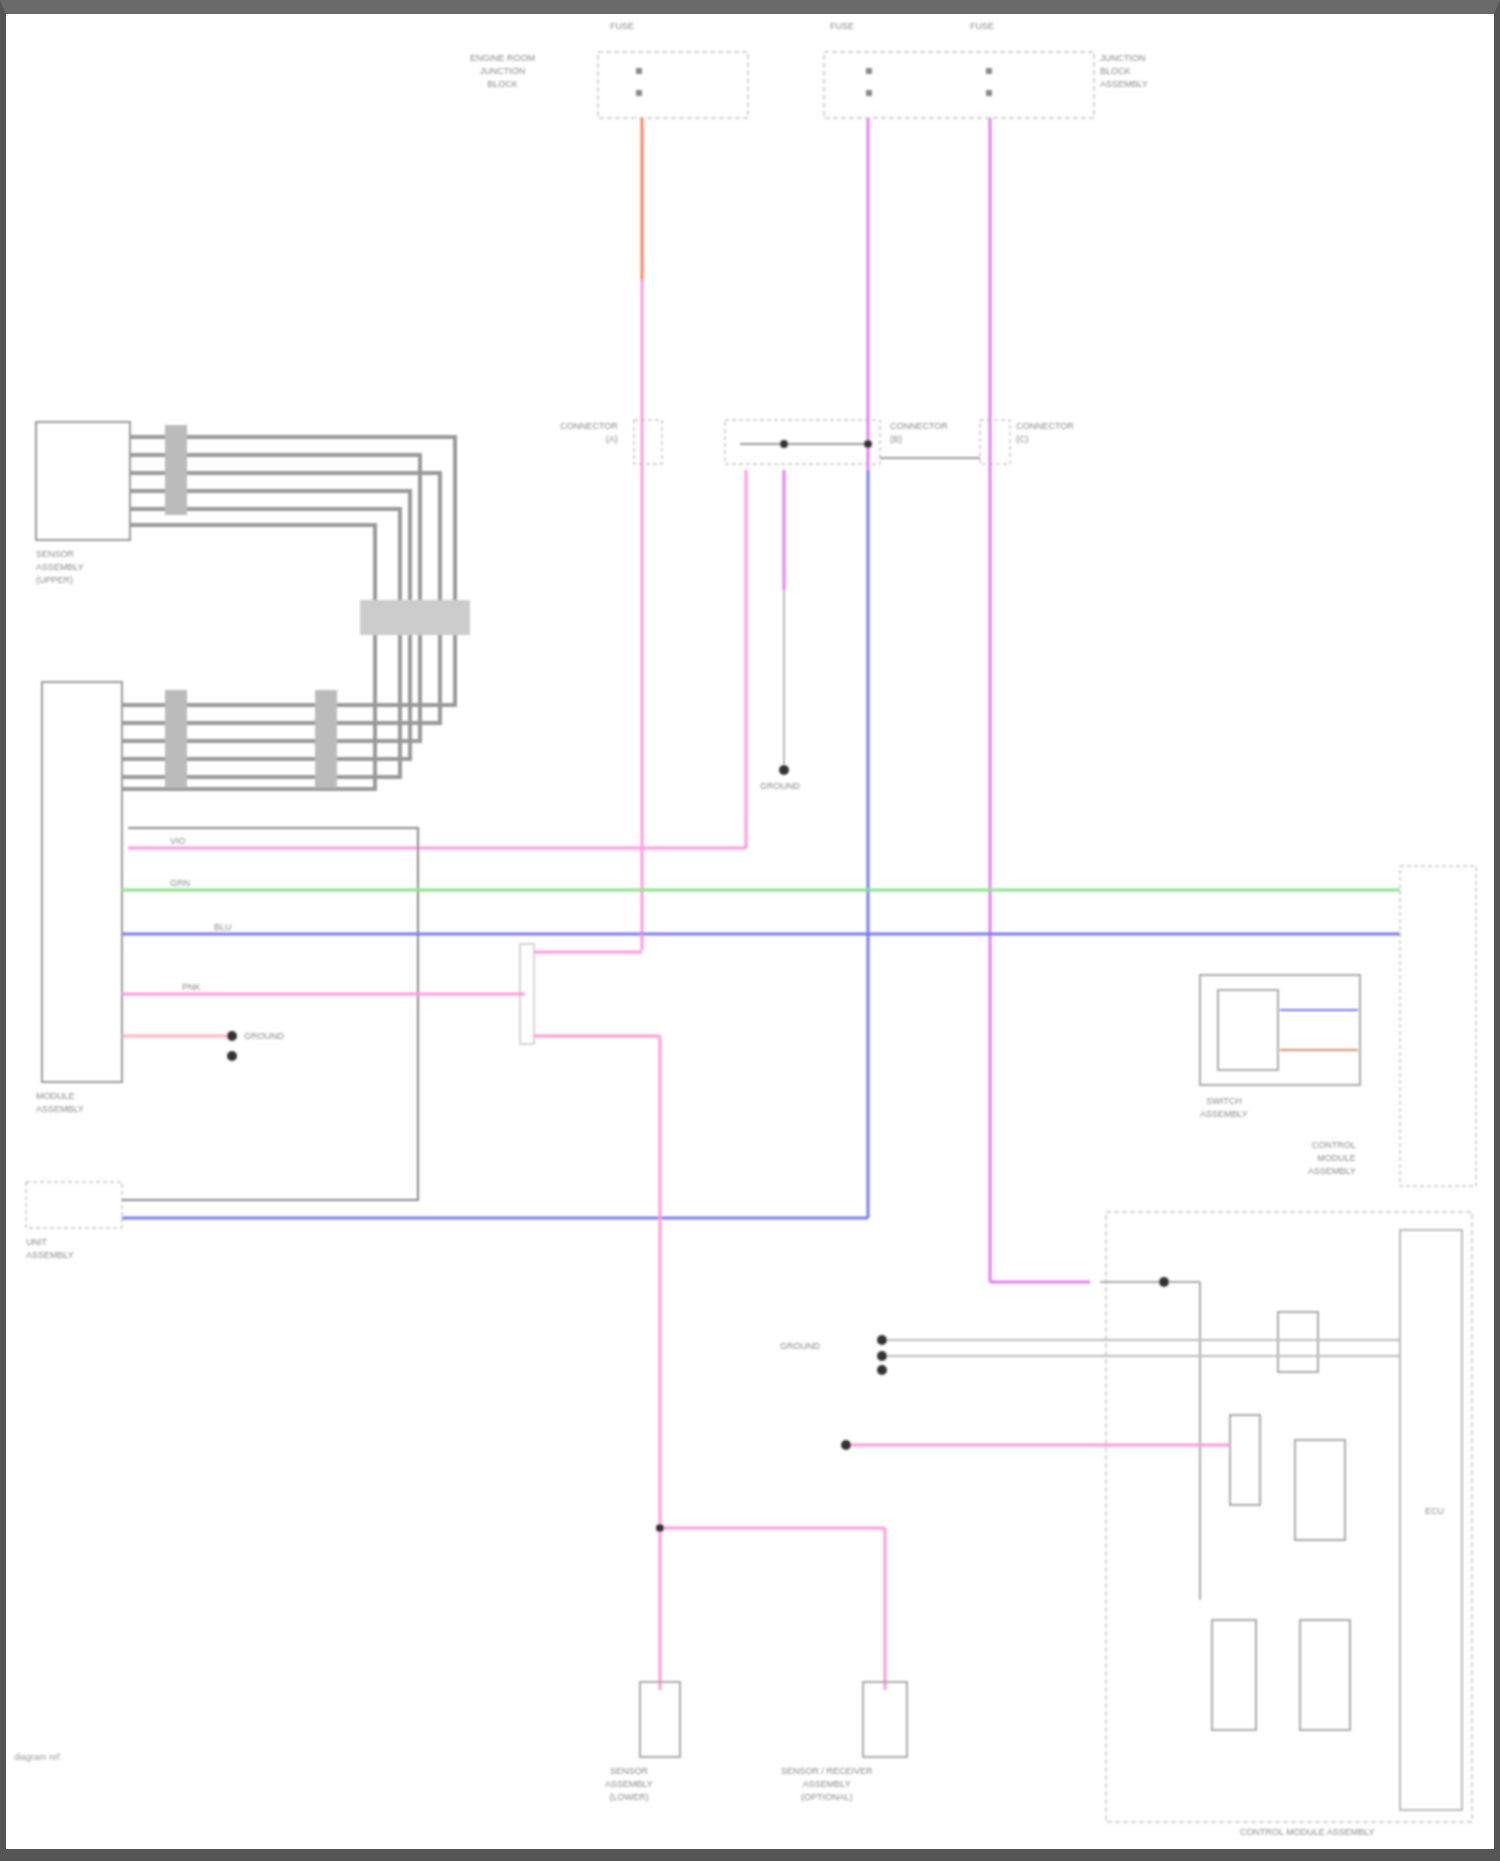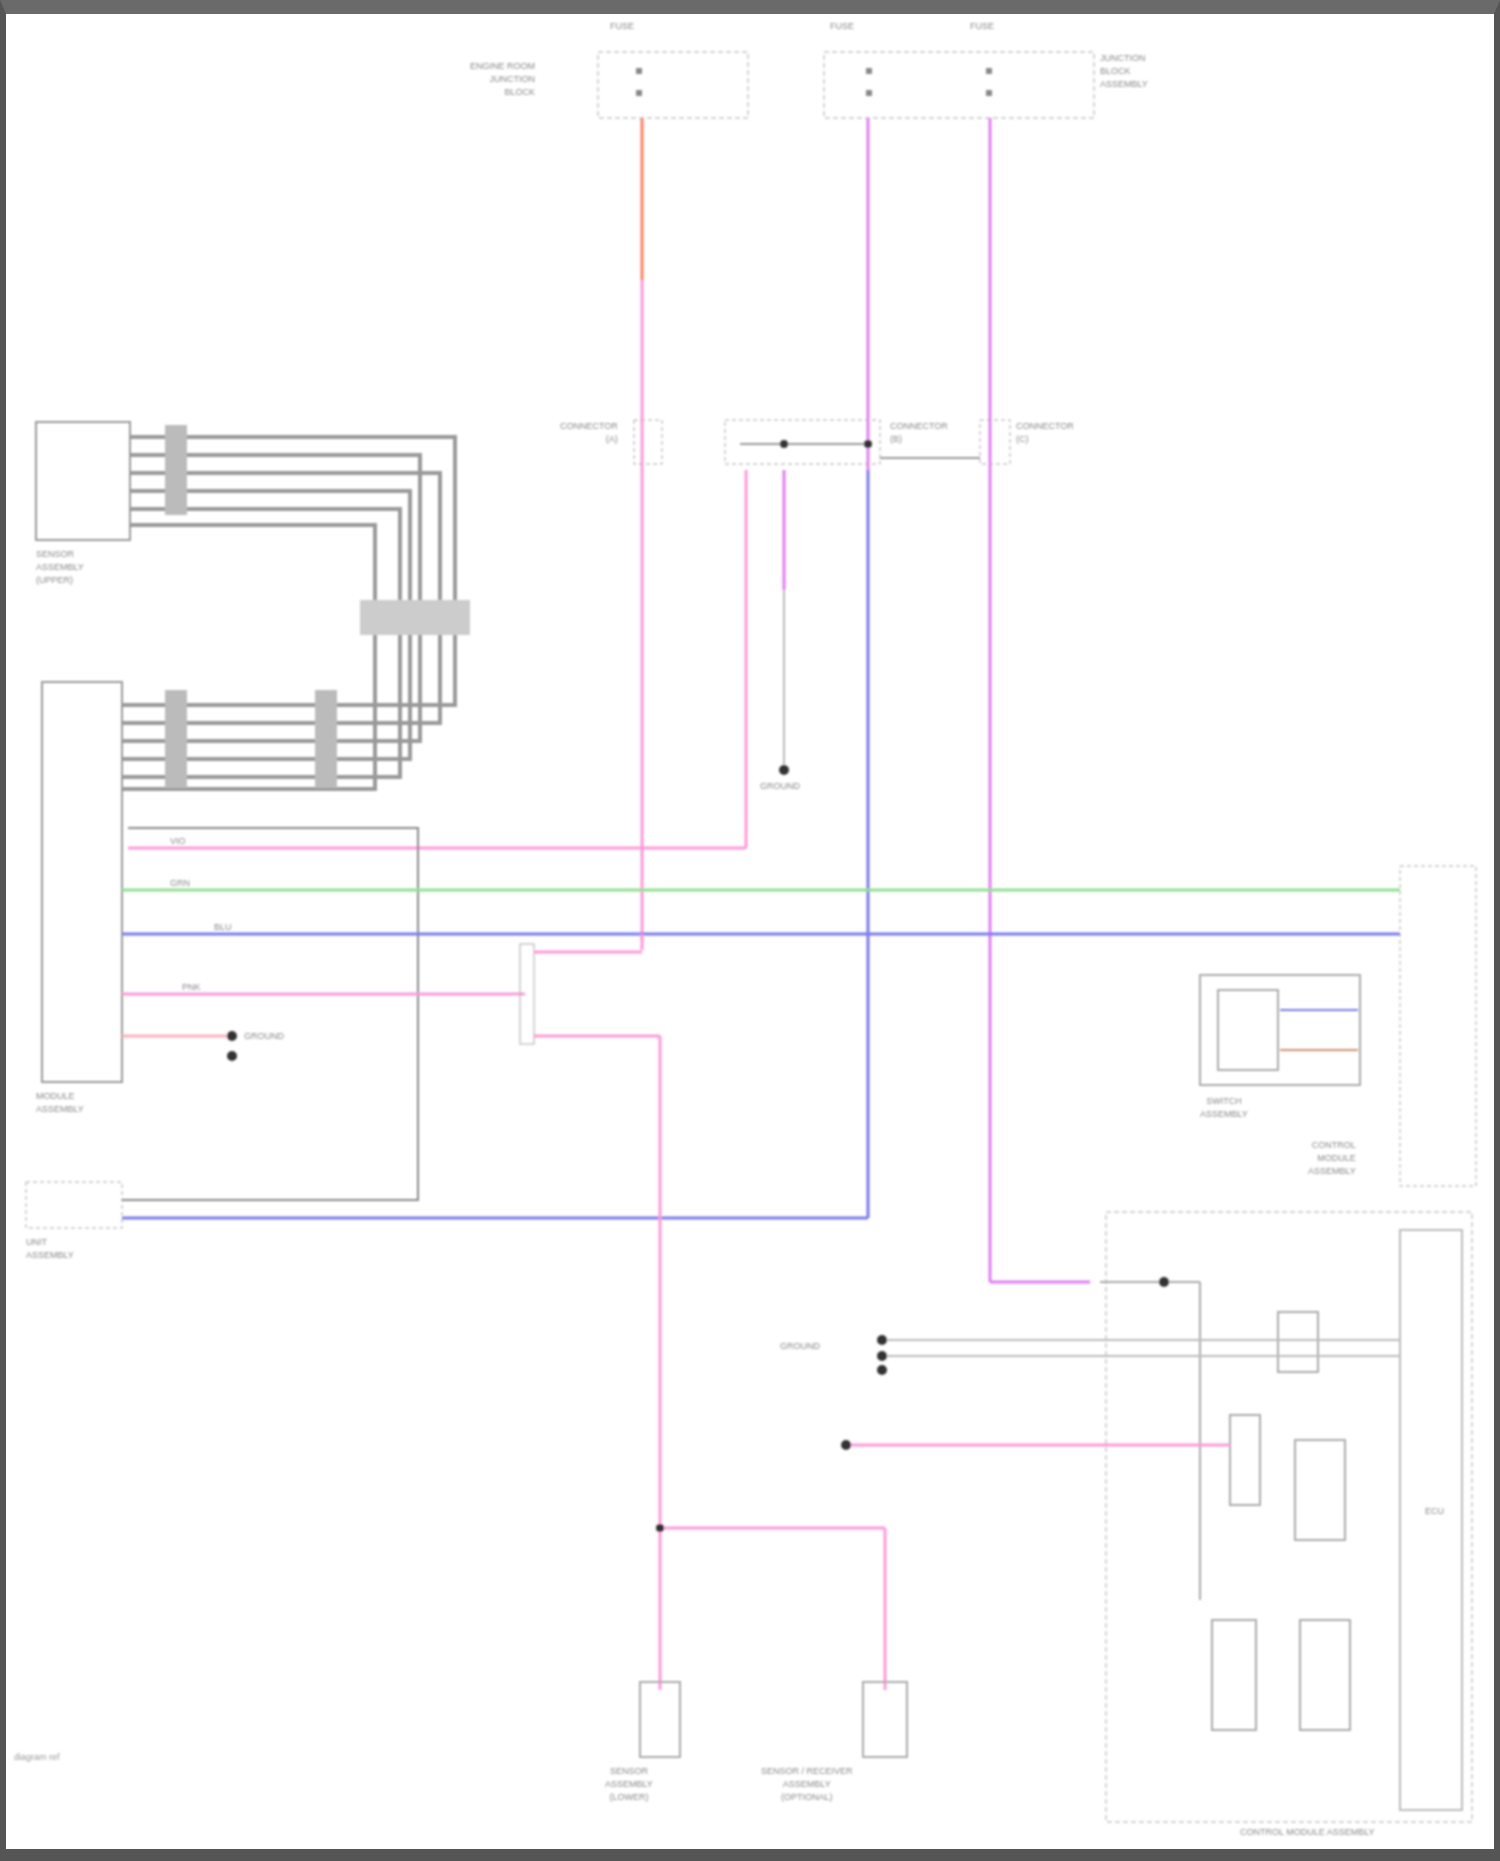--- a/index.html
+++ b/index.html
@@ -133,21 +133,21 @@
 
     <line x1="660" y1="1528" x2="885" y2="1528" stroke="#ff9ad8" stroke-width="3"></line>
     <circle cx="660" cy="1528" r="4" fill="#333"></circle>
     <line x1="885" y1="1528" x2="885" y2="1690" stroke="#ff9ad8" stroke-width="3"></line>
     <line x1="660" y1="1532" x2="660" y2="1690" stroke="#ff9ad8" stroke-width="3"></line>
     <rect x="640" y="1682" width="40" height="75" fill="none" stroke="#aaa" stroke-width="2"></rect>
     <rect x="863" y="1682" width="44" height="75" fill="none" stroke="#aaa" stroke-width="2"></rect>
   </g>
 </svg>
 
-<div class="lbl r" style="left:470px;top:60px;">ENGINE ROOM
+<div class="lbl r" style="left:470px;top:52px;text-align:center;">ENGINE ROOM
 JUNCTION
 BLOCK</div>
 <div class="lbl c" style="left:610px;top:20px;">FUSE</div>
 <div class="lbl c" style="left:830px;top:20px;">FUSE</div>
 <div class="lbl c" style="left:970px;top:20px;">FUSE</div>
 <div class="lbl" style="left:1100px;top:52px;">JUNCTION
 BLOCK
 ASSEMBLY</div>
 
 <div class="lbl r" style="left:560px;top:420px;">CONNECTOR
@@ -167,21 +167,21 @@
 <div class="lbl r" style="left:1308px;top:1100px;margin-top:39px;">CONTROL
 MODULE
 ASSEMBLY</div>
 <div class="lbl" style="left:1200px;top:1095px;text-align:center;">SWITCH
 ASSEMBLY</div>
 <div class="lbl" style="left:1240px;top:1826px;">CONTROL MODULE ASSEMBLY</div>
 <div class="lbl" style="left:1425px;top:1505px;">ECU</div>
 <div class="lbl c" style="left:605px;top:1765px;">SENSOR
 ASSEMBLY
 (LOWER)</div>
-<div class="lbl c" style="left:761px;top:1765px;">SENSOR / RECEIVER
+<div class="lbl c" style="left:781px;top:1765px;">SENSOR / RECEIVER
 ASSEMBLY
 (OPTIONAL)</div>
 
 <div class="lbl c" style="left:760px;top:780px;">GROUND</div>
 <div class="lbl" style="left:244px;top:1030px;">GROUND</div>
 <div class="lbl r" style="left:780px;top:1340px;">GROUND</div>
 
 <div class="lbl" style="left:170px;top:877px;">GRN</div>
 <div class="lbl" style="left:170px;top:921px;padding-left:44px;">BLU</div>
 <div class="lbl" style="left:182px;top:981px;">PNK</div>

